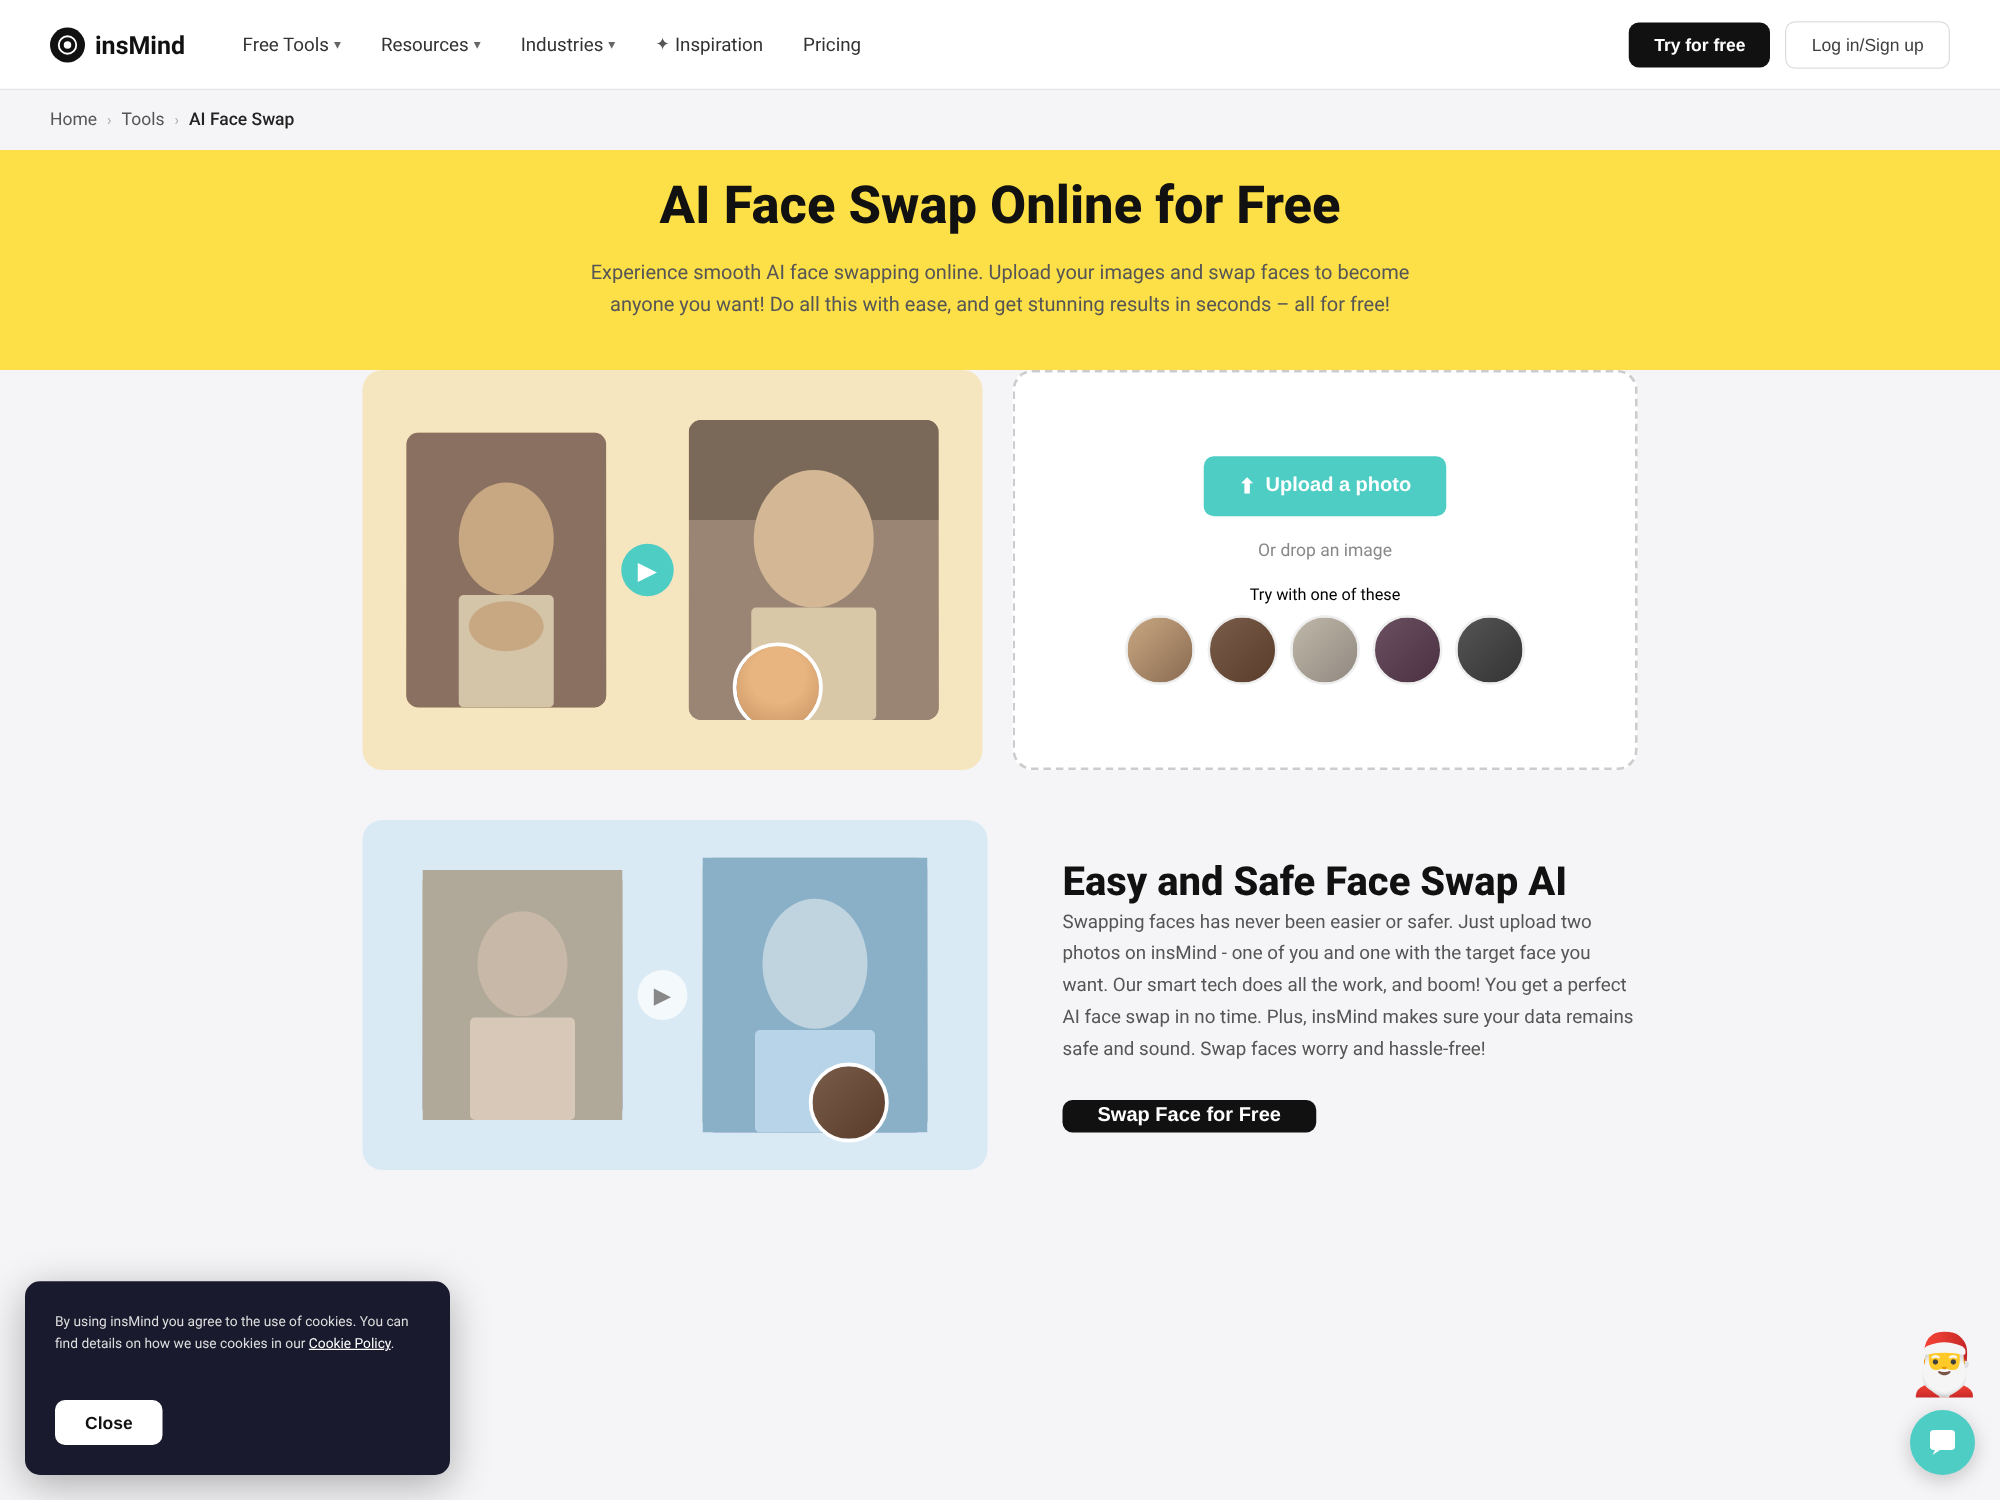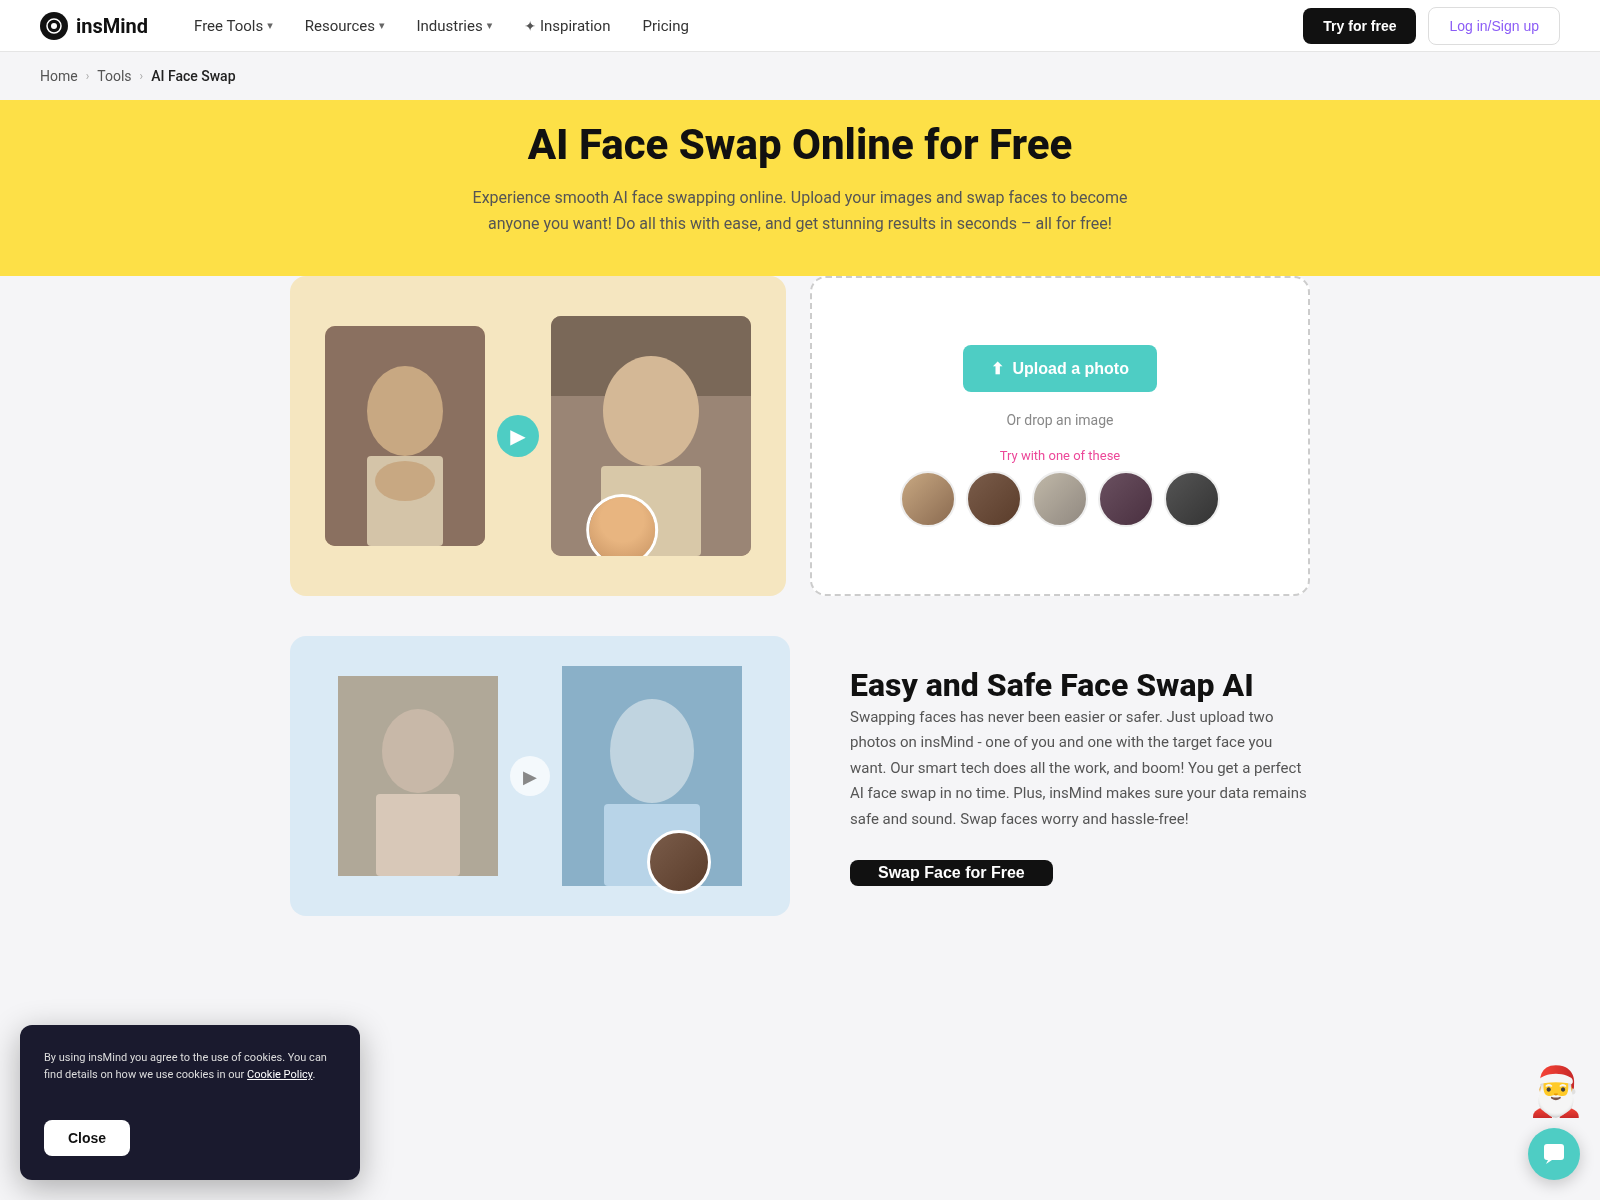--- a/index.html
+++ b/index.html
@@ -5,21 +5,21 @@
     * { margin: 0; padding: 0; box-sizing: border-box; }
     body { font-family: -apple-system, BlinkMacSystemFont, 'Segoe UI', Roboto, sans-serif; background: #f5f5f7; color: #222; }
 
     
     nav {
       background: #fff;
       border-bottom: 1px solid #e5e5e5;
       display: flex;
       align-items: center;
       padding: 0 40px;
-      height: 52px;
+      height: 72px;
       position: sticky;
       top: 0;
       z-index: 100;
     }
     .nav-logo {
       display: flex;
       align-items: center;
       gap: 8px;
       font-weight: 700;
       font-size: 20px;
@@ -59,21 +59,21 @@
       color: #fff;
       border: none;
       border-radius: 8px;
       padding: 10px 20px;
       font-size: 14px;
       font-weight: 600;
       cursor: pointer;
     }
     .btn-login {
       background: transparent;
-      color: #8b5cf6;
+      color: #404040;
       border: 1px solid #ddd;
       border-radius: 8px;
       padding: 10px 20px;
       font-size: 14px;
       font-weight: 500;
       cursor: pointer;
     }
 
     
     .breadcrumb {
@@ -212,21 +212,21 @@
       display: flex;
       align-items: center;
       gap: 8px;
     }
     .upload-or {
       font-size: 14px;
       color: #888;
     }
     .try-label {
       font-size: 13px;
-      color: #ec4899;
+      color: #000000;
       margin-bottom: 8px;
     }
     .sample-images {
       display: flex;
       gap: 10px;
     }
     .sample-img {
       width: 56px; height: 56px;
       border-radius: 50%;
       border: 2px solid #eee;

